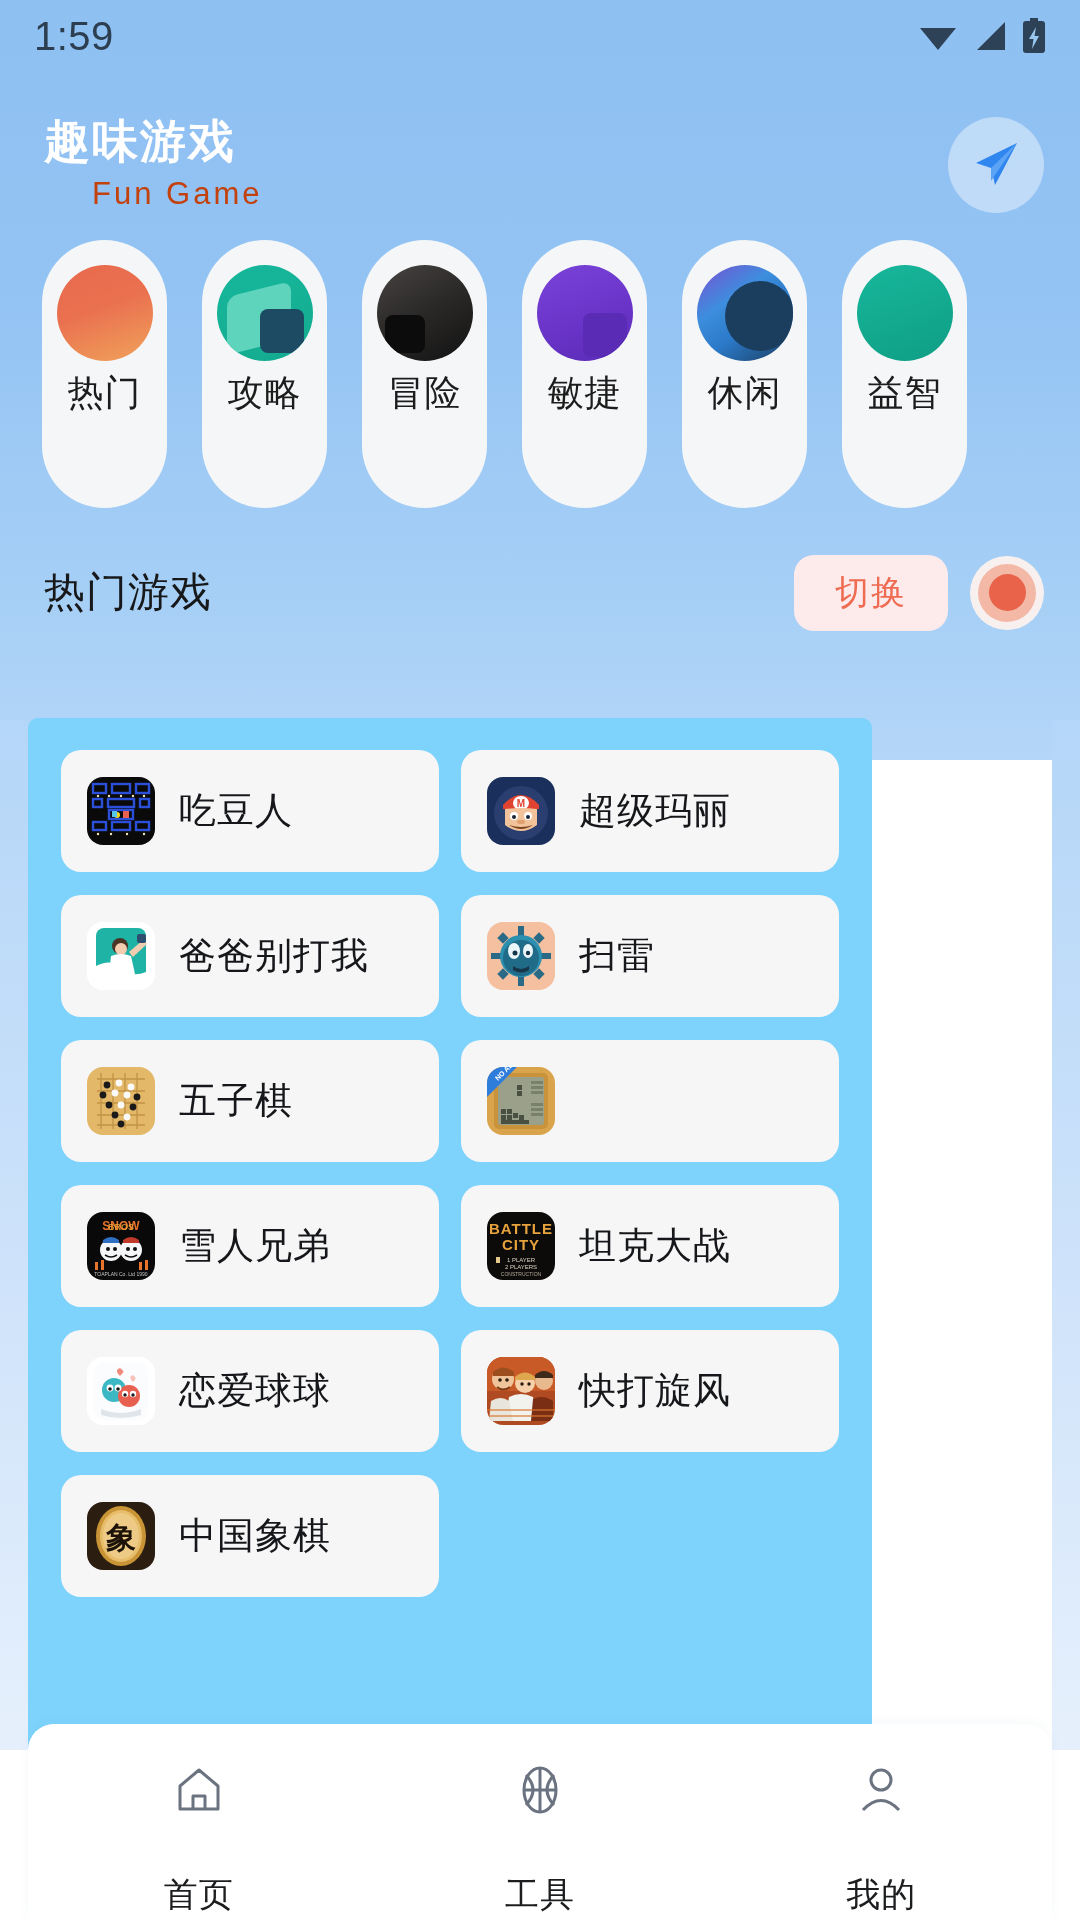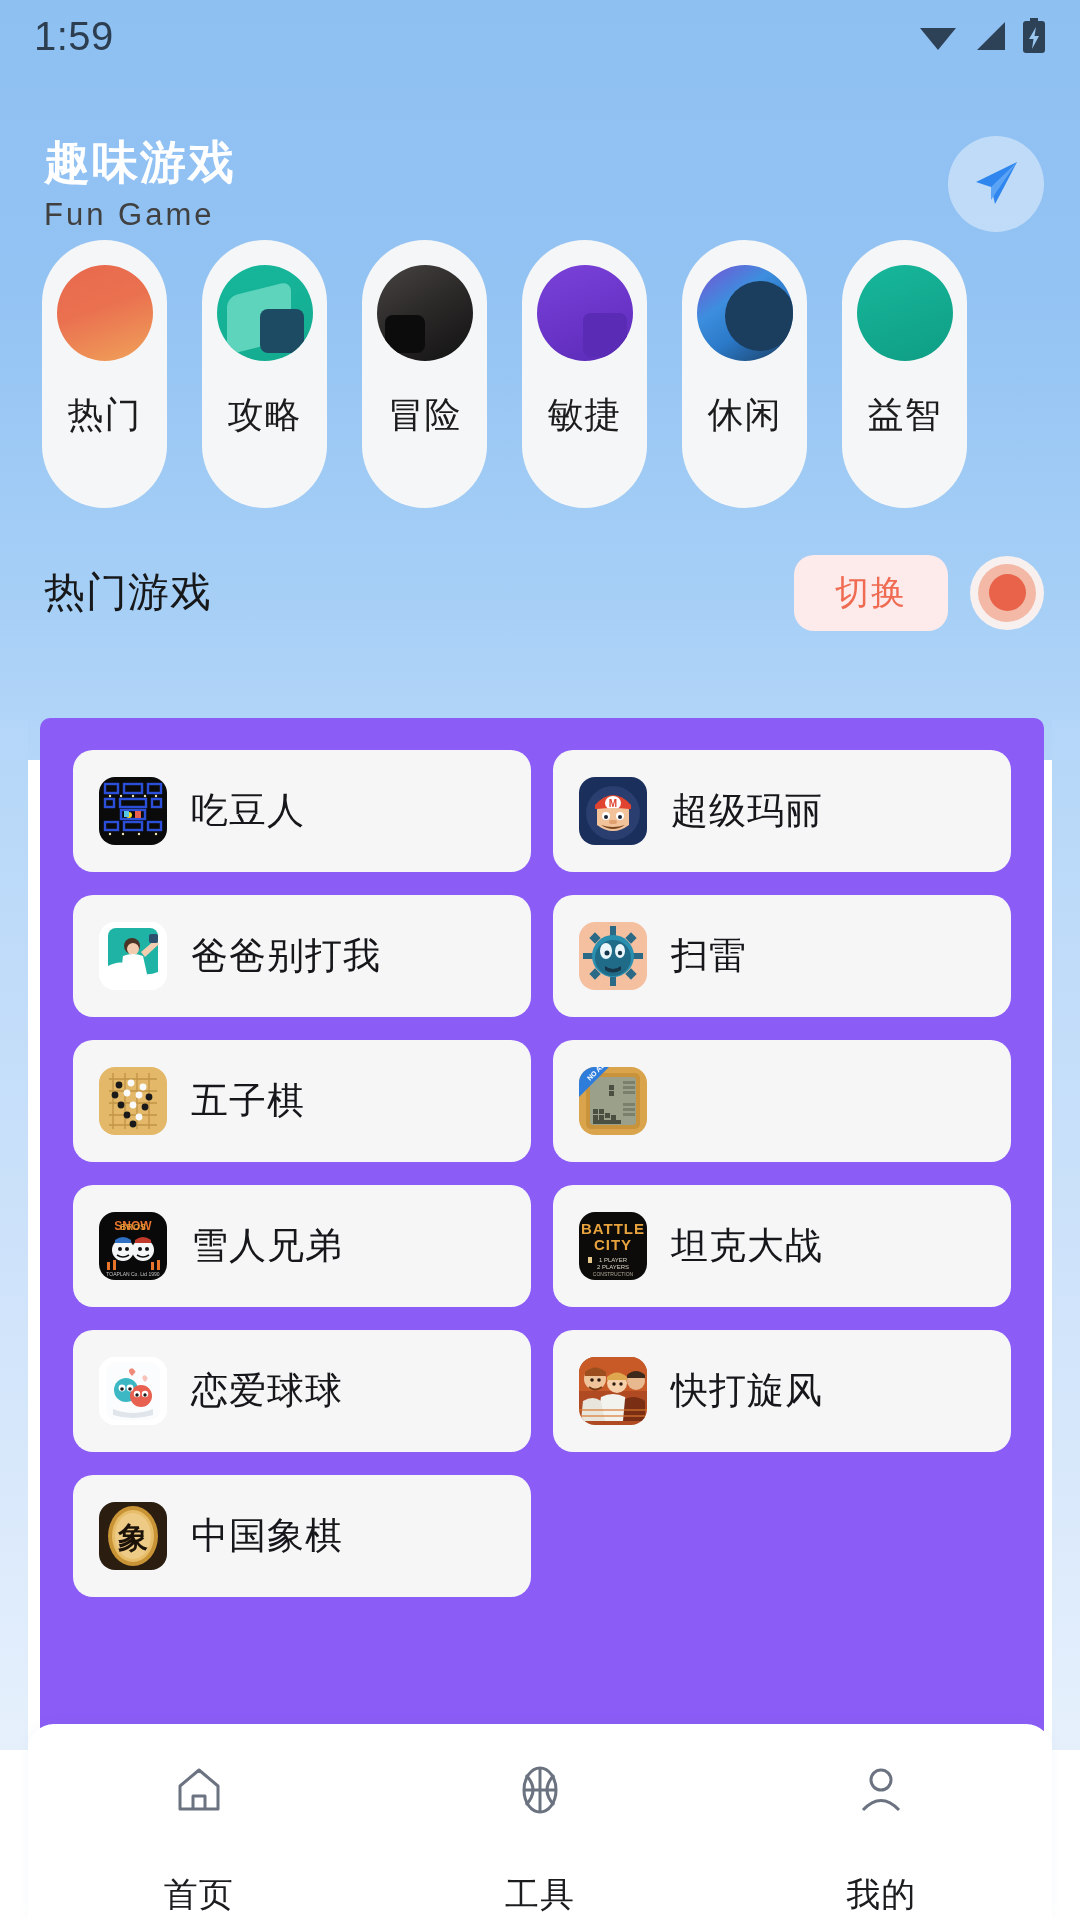--- a/index.html
+++ b/index.html
@@ -44,31 +44,31 @@
     font-size:40px; font-weight:400; color:#2c3e50;
     letter-spacing:.5px; line-height:1;
   }
   .status-icons { display:flex; align-items:center; gap:15px; }
   .status-icons svg { display:block; }
 
   
   .app-header {
     position:absolute; left:0; top:72px; width:1080px; height:160px;
     z-index:12;
-    display:flex; align-items:flex-end; justify-content:space-between;
+    display:flex; align-items:center; justify-content:space-between;
     padding:22px 36px 0 44px;
   }
   .titles { display:flex; flex-direction:column; }
   .app-title {
     font-size:46px; font-weight:700; color:#ffffff;
     letter-spacing:2px; line-height:1.15;
   }
   .app-subtitle {
-    font-size:31px; font-weight:400; color:#404040;
-    letter-spacing:3px; margin-top:9px; line-height:1.1;
+    font-size:31px; font-weight:400; color:#c2410c;
+    letter-spacing:3px; margin-top:9px; line-height:1.1;margin-left:48px;
   }
   .send-btn {
     width:96px; height:96px; border-radius:50%;
     background:rgba(255,255,255,.42);
     display:flex; align-items:center; justify-content:center;
     margin-top:4px;
   }
   .send-btn svg { display:block; }
 
   
@@ -96,21 +96,21 @@
     position:absolute; width:64px; height:58px;
     left:10px; bottom:14px;
     border-radius:10px 10px 4px 4px;
   }
   .cat-icon .shape2 {
     position:absolute; width:44px; height:44px;
     right:9px; bottom:8px;
     border-radius:8px;
   }
   .cat-label {
-    margin-top:30px;
+    margin-top:8px;
     font-size:36px; color:#1c1c1c; font-weight:400;
     letter-spacing:1px;
   }
 
   
   .section-head {
     position:absolute; left:0; top:540px; width:1080px; height:105px;
     z-index:11;
     display:flex; align-items:center;
     padding:0 36px 0 44px;
@@ -136,22 +136,22 @@
     width:58px; height:58px; border-radius:50%;
     background:#f3b8a6;
     display:flex; align-items:center; justify-content:center;
   }
   .record-btn .dot {
     width:37px; height:37px; border-radius:50%; background:#e8634a;
   }
 
   
   .sheet {
-    position:absolute; left:40px; top:718px; width:1004px; height:1202px;
-    background:#8b5cf6;
+    position:absolute; left:28px; top:718px; width:844px; height:1202px;
+    background:#7dd3fc;
     border-radius:10px 10px 0 0;
     z-index:10;
     overflow:hidden;
   }
   .game-grid {
     padding:32px 33px 0 33px;
     display:grid;
     grid-template-columns:1fr 1fr;
     column-gap:22px;
     row-gap:23px;

